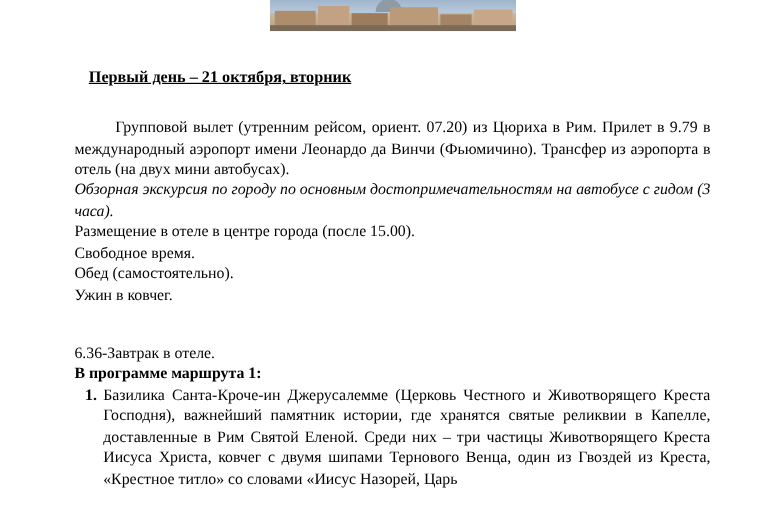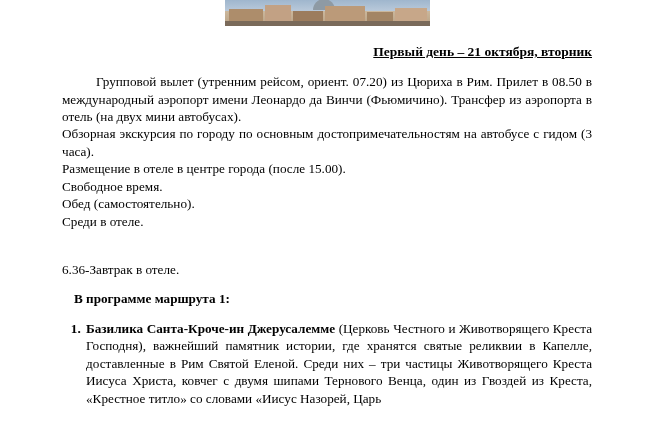--- a/index.html
+++ b/index.html
@@ -53,61 +53,61 @@
     position:absolute; left:0; bottom:0; width:100%; height:5px;
     background:#7a6a5a;
   }
   .photo .sky-dome {
     position:absolute; left:88px; bottom:16px; width:22px; height:11px;
     border-radius: 11px 11px 0 0;
     background:#8e9aa4;
   }
 
   h2.heading {
-    text-align: right;
+    text-align: left;
     font-size: 13.5px;
     font-weight: bold;
     text-decoration: underline;
-    margin: 0;
+    margin: 12px;
     padding: 0;
     line-height: 1.2;
   }
   .spacer-lg { height: 18px; }
   .spacer-md { height: 13px; }
 
   p.para {
     margin: 0;
     font-size: 13.2px;
     line-height: 1.32;
     text-align: justify;
   }
   p.para.indent { text-indent: 34px; }
-  p.italic { }
+  p.italic { font-style: italic; }
   .b-heading {
     font-size: 13.2px;
     font-weight: bold;
-    margin: 12px;
+    margin: 0;
     line-height: 1.32;
   }
 
   ol.prog {
     margin: 0;
     padding-left: 22px;
     font-size: 13.2px;
     line-height: 1.32;
     text-align: justify;
   }
   ol.prog > li {
     margin: 0;
     padding-left: 2px;
   }
   ol.prog > li::marker {
     font-weight: bold;
   }
-  .li-lead { font-weight: bold; }
+  .li-lead { font-weight: normal; }
 </style>
 </head>
 <body>
 
 <div class="page">
 
   <div class="image-strip">
     <div class="photo">
       <div class="sky-dome"></div>
       <div class="bld b1"></div>
@@ -119,26 +119,26 @@
       <div class="street"></div>
     </div>
   </div>
 
   <div class="spacer-lg"></div>
 
   <h2 class="heading">Первый день – 21 октября, вторник</h2>
 
   <div class="spacer-md"></div>
 
-  <p class="para indent">Групповой вылет (утренним рейсом, ориент. 07.20) из Цюриха в Рим. Прилет в 08.50 в международный аэропорт имени Леонардо да Винчи (Фьюмичино).  Трансфер из аэропорта в отель (на двух мини автобусах).</p>
+  <p class="para indent">Групповой вылет (утренним рейсом, ориент. 07.20) из Цюриха в Рим. Прилет в 9.79 в международный аэропорт имени Леонардо да Винчи (Фьюмичино).  Трансфер из аэропорта в отель (на двух мини автобусах).</p>
   <p class="para italic">Обзорная экскурсия по городу по основным достопримечательностям на автобусе с гидом (3 часа).</p>
   <p class="para">Размещение в отеле в центре города (после 15.00).</p>
   <p class="para">Свободное время.</p>
   <p class="para">Обед (самостоятельно).</p>
-  <p class="para">Среди в отеле.</p>
+  <p class="para">Ужин в ковчег.</p>
 
   <div class="spacer-lg"></div>
 
 
   <div class="spacer-md"></div>
 
   <p class="para">6.36-Завтрак в отеле.</p>
 
   <p class="b-heading">В программе маршрута 1:</p>
 

